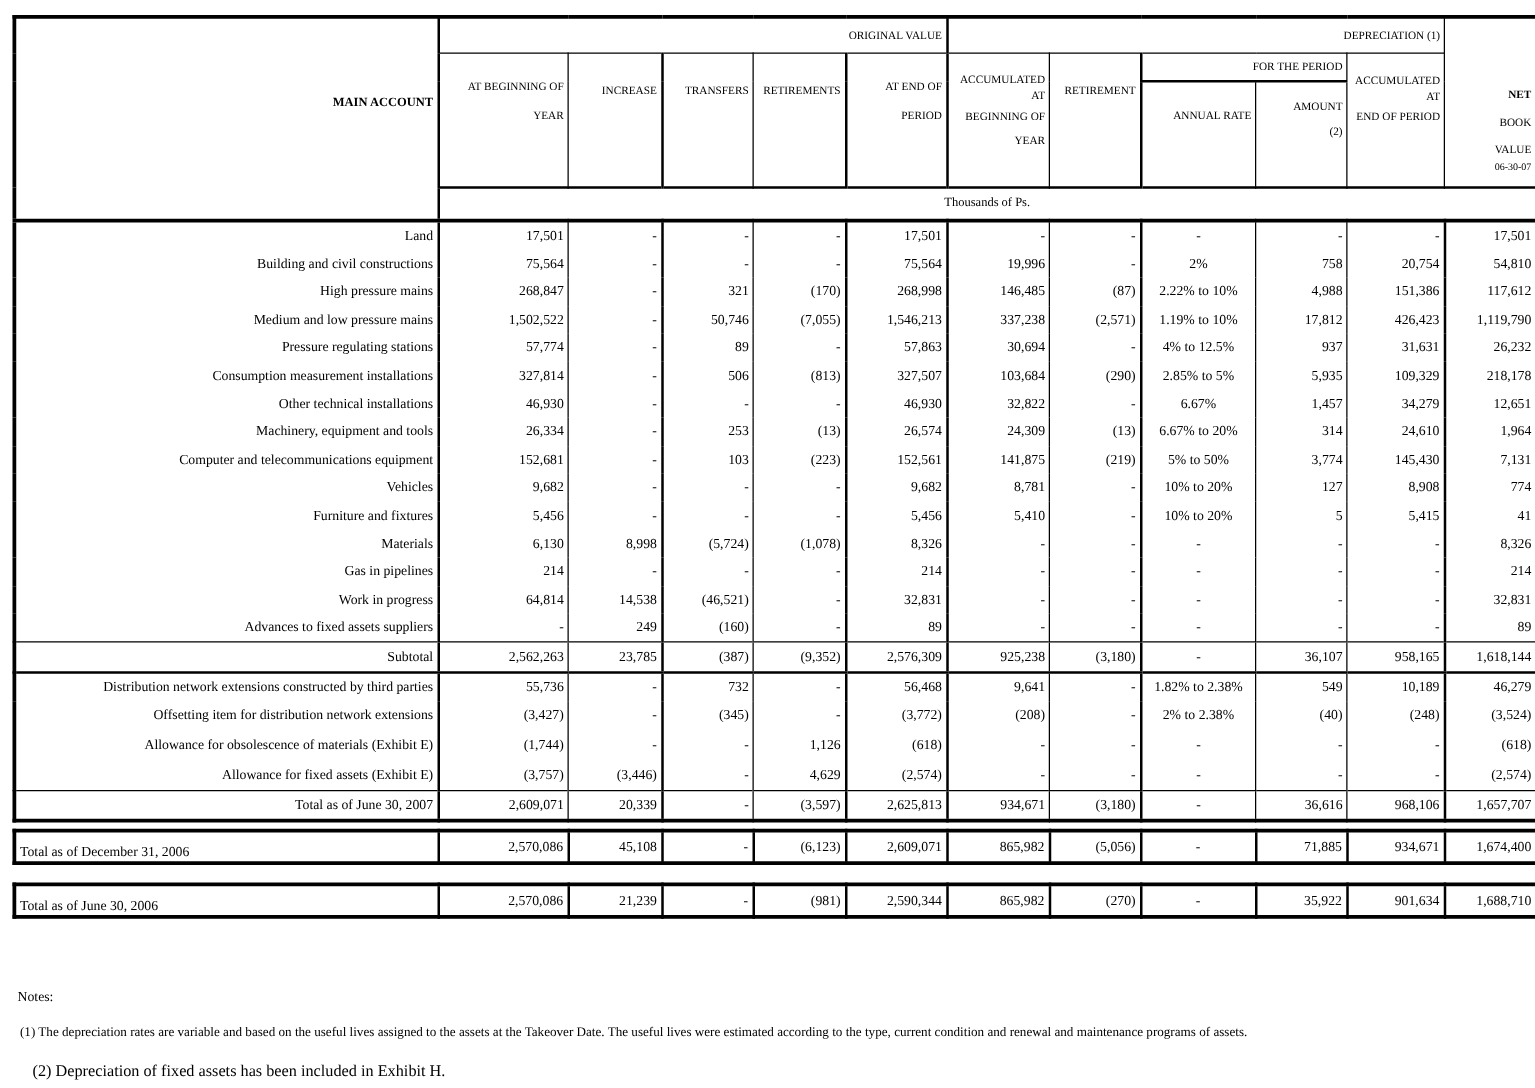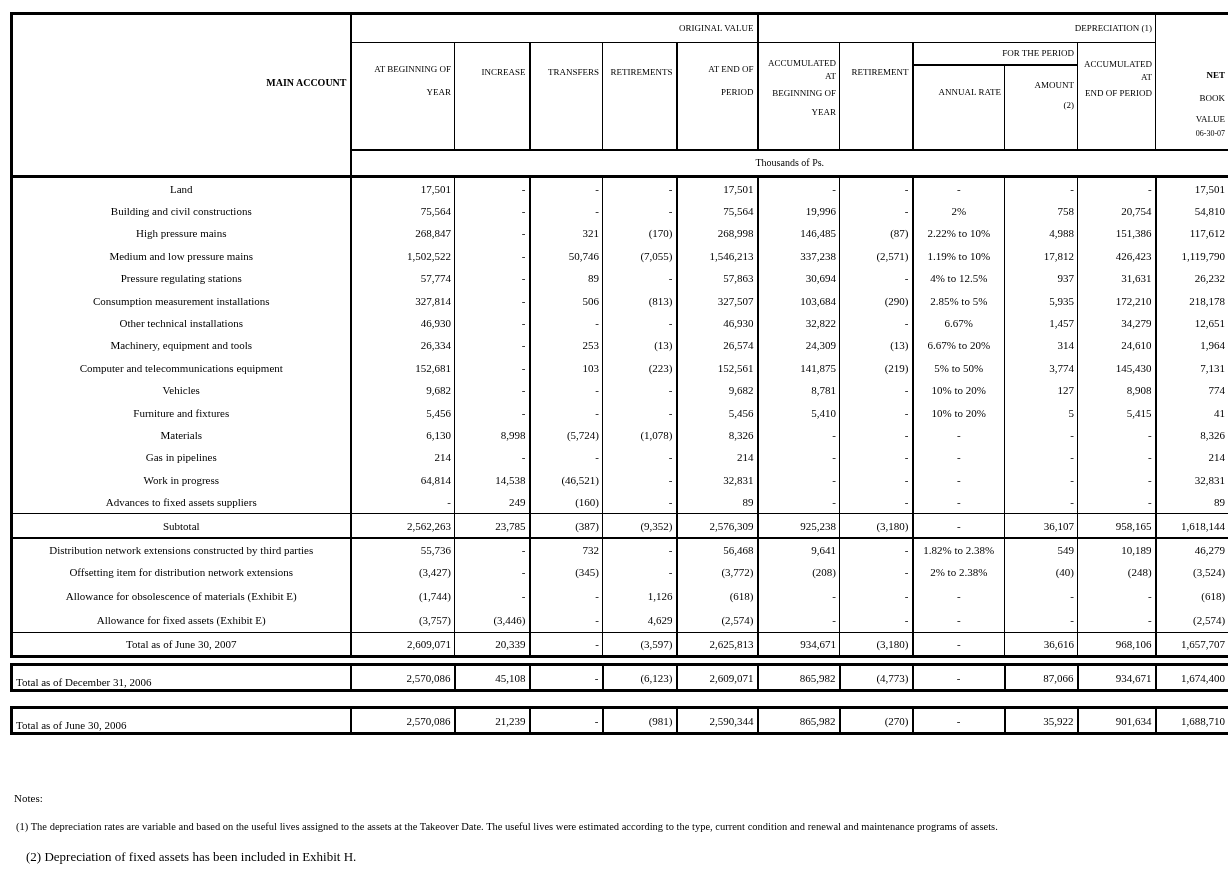--- a/index.html
+++ b/index.html
@@ -6,21 +6,21 @@
   body { width:1228px; height:870px; position:relative; font-family:"Liberation Serif","DejaVu Serif",serif; color:#000; font-size:11px; overflow:hidden; }
   table { border-collapse:collapse; position:absolute; left:10px; table-layout:fixed; }
   td, th { padding:0 3px; font-weight:normal; white-space:nowrap; overflow:hidden; }
   .main { top:12px; width:1218px; border:3px solid #000; }
   .hdr th { font-size:9px; text-align:right; border:1px solid #000; line-height:13px; vertical-align:middle; }
   .hdr th.bold { font-weight:bold; font-size:10px; }
   .thick-l { border-left:2px solid #000 !important; }
   .thick-b { border-bottom:2px solid #000 !important; }
   .units td { text-align:center; font-size:10px; height:24px; border-top:2px solid #000; border-bottom:3px solid #000; }
   .row td { height:22.4px; font-size:11px; text-align:right; border-left:1px solid #000; }
-  .row td.lbl { text-align:center; border-left:none; padding-left:3px; }
+  .row td.lbl { text-align:right; border-left:none; padding-left:3px; }
   .row td.ctr { text-align:center; }
   .row.sub td { border-top:1px solid #000; border-bottom:2px solid #000;margin-top:24px; }
   .row.tot td { border-top:1px solid #000; }
   .row.grp4 td { height:24px; }
   .cl { border-left:2px solid #000 !important; }
   .box { width:1218px; border:3px solid #000; }
   .box td { height:22px; font-size:11px; text-align:right; border-left:2px solid #000; vertical-align:middle; }
   .box td.lbl { text-align:left; border-left:none; vertical-align:bottom; padding-bottom:1px; }
   .box td.ctr { text-align:center; }
   .notes { position:absolute; left:14px; top:768px; font-size:11px; }
@@ -177,21 +177,21 @@
         <td class="lbl">Consumption measurement installations</td>
         <td class="cl">327,814</td>
         <td>-</td>
         <td class="cl">506</td>
         <td>(813)</td>
         <td class="cl">327,507</td>
         <td class="cl">103,684</td>
         <td>(290)</td>
         <td class="ctr cl">2.85% to 5%</td>
         <td>5,935</td>
-        <td>172,210</td>
+        <td>109,329</td>
         <td class="cl">218,178</td>
       </tr>
       <tr class="row ">
         <td class="lbl">Other technical installations</td>
         <td class="cl">46,930</td>
         <td>-</td>
         <td class="cl">-</td>
         <td>-</td>
         <td class="cl">46,930</td>
         <td class="cl">32,822</td>
@@ -423,23 +423,23 @@
   </colgroup>
   <tbody id="box1">
       <tr class="">
         <td class="lbl">Total as of December 31, 2006</td>
         <td>2,570,086</td>
         <td>45,108</td>
         <td>-</td>
         <td>(6,123)</td>
         <td>2,609,071</td>
         <td>865,982</td>
-        <td>(4,773)</td>
+        <td>(5,056)</td>
         <td class="ctr">-</td>
-        <td>87,066</td>
+        <td>71,885</td>
         <td>934,671</td>
         <td>1,674,400</td>
       </tr>
     </tbody>
 </table>
 
 <table class="box" style="top:706px">
   <colgroup>
     <col style="width:339px">
       <col style="width:104px">

